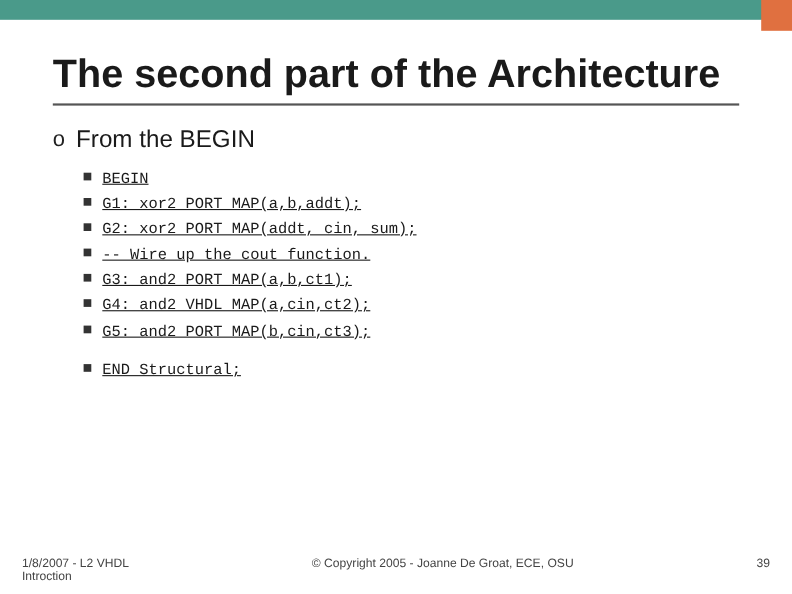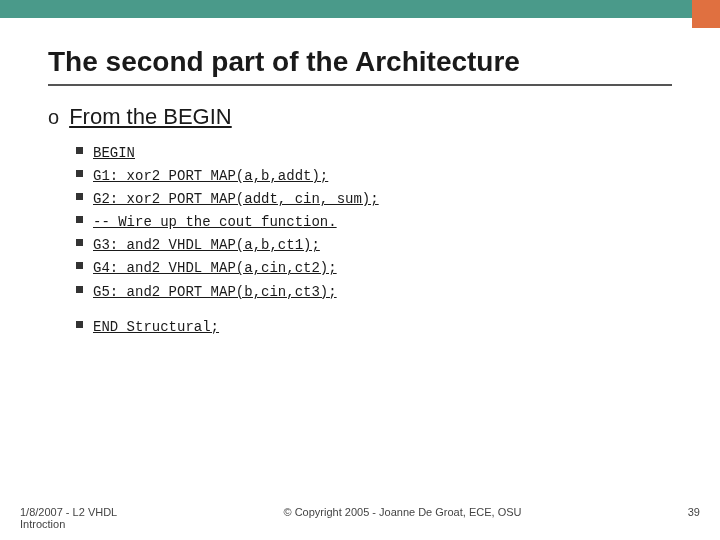--- a/index.html
+++ b/index.html
@@ -30,21 +30,21 @@
       height: 28px;
       background: #e07040;
     }
 
     .slide-content {
       padding: 32px 48px 20px 48px;
       margin-top: 14px;
     }
 
     .slide-title {
-      font-size: 28px;
+      font-size: 36px;
       font-weight: bold;
       color: #1a1a1a;
       margin-bottom: 6px;
       font-family: Arial, Helvetica, sans-serif;
     }
 
     .title-rule {
       border: none;
       border-top: 2px solid #555;
       margin-bottom: 18px;
@@ -61,21 +61,20 @@
       margin-right: 10px;
       margin-top: 2px;
       color: #222;
       font-family: Arial, sans-serif;
     }
 
     .from-begin-text {
       font-size: 22px;
       font-family: Arial, Helvetica, sans-serif;
       color: #1a1a1a;
-      text-decoration: underline;
     }
 
     .code-block {
       margin-left: 28px;
       font-family: 'Courier New', Courier, monospace;
       font-size: 14px;
       color: #1a1a1a;
       line-height: 1.65;
     }
 
@@ -149,21 +148,21 @@
       <div class="code-line">
         <span class="sq-bullet"></span>
         <span class="code-text">  G2:    xor2  PORT MAP(addt, cin, sum);</span>
       </div>
       <div class="code-line">
         <span class="sq-bullet"></span>
         <span class="code-text">-- Wire up the cout function.</span>
       </div>
       <div class="code-line">
         <span class="sq-bullet"></span>
-        <span class="code-text">  G3:    and2  VHDL MAP(a,b,ct1);</span>
+        <span class="code-text">  G3:    and2  PORT MAP(a,b,ct1);</span>
       </div>
       <div class="code-line">
         <span class="sq-bullet"></span>
         <span class="code-text">  G4:    and2  VHDL MAP(a,cin,ct2);</span>
       </div>
       <div class="code-line">
         <span class="sq-bullet"></span>
         <span class="code-text">  G5:    and2  PORT MAP(b,cin,ct3);</span>
       </div>
       <div class="code-line">

